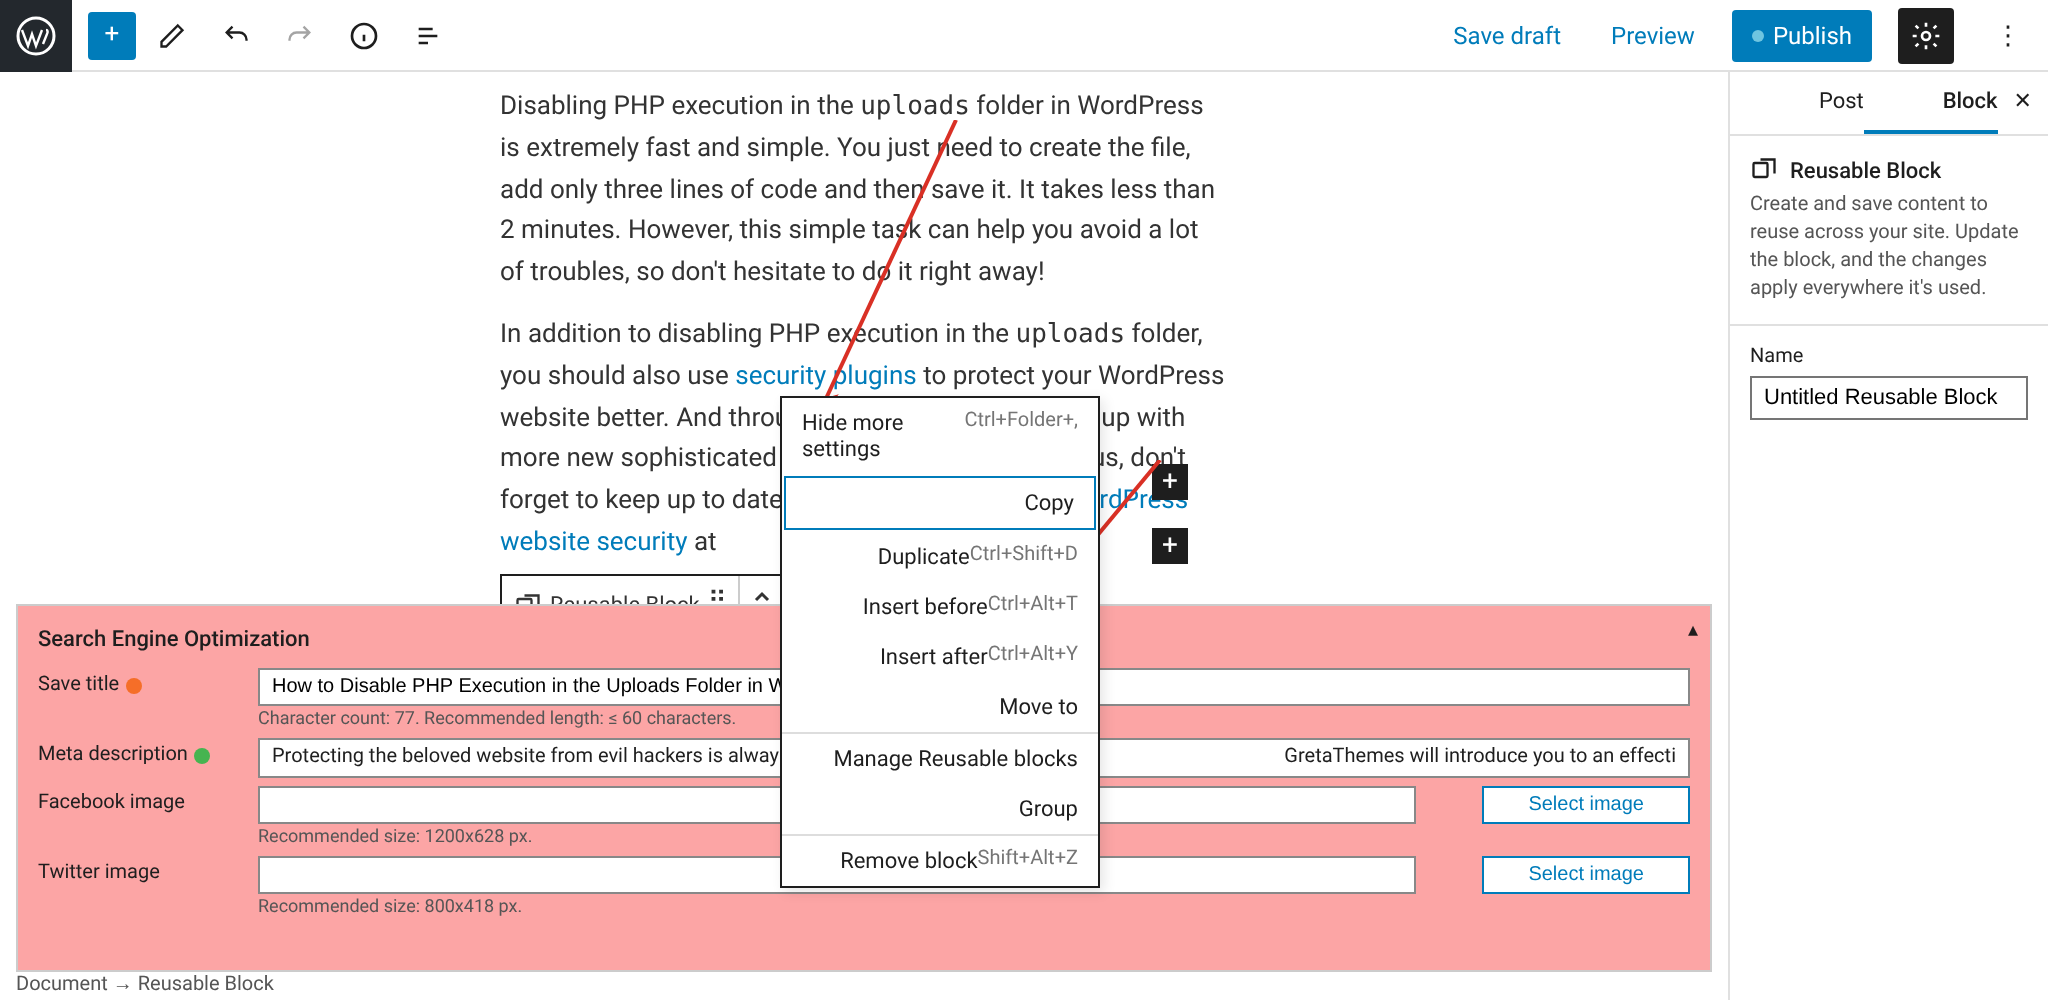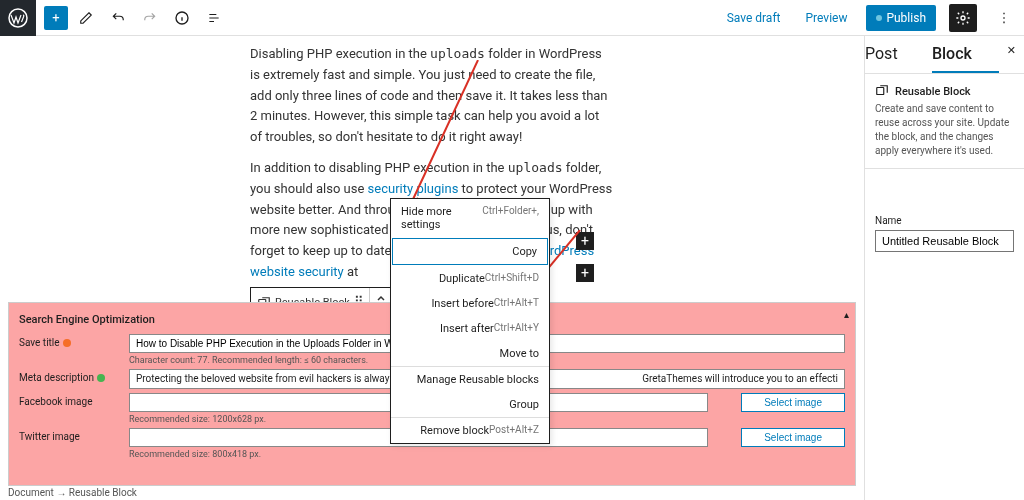--- a/index.html
+++ b/index.html
@@ -13,27 +13,27 @@
 .topbar-right { margin-left: auto; display: flex; align-items: center; gap: 13px; padding-right: 6px; }
 .link-btn { color: #007cba; font-size: 12px; cursor: pointer; padding: 4px 6px; }
 .publish-btn { background: #007cba; color: #fff; font-size: 12px; padding: 6px 10px; border-radius: 2px; cursor: pointer; display: flex; align-items: center; gap: 4px; }
 .publish-btn::before { content: ""; width: 6px; height: 6px; border-radius: 50%; background: #6fc5e0; }
 .icon-btn { width: 28px; height: 28px; display: flex; align-items: center; justify-content: center; cursor: pointer; }
 .icon-btn.dark { background: #1e1e1e; color: #fff; border-radius: 2px; }
 
 .main { position: absolute; top: 36px; left: 0; right: 160px; bottom: 0; overflow: hidden; }
 .sidebar { position: absolute; top: 36px; right: 0; width: 160px; bottom: 0; border-left: 1px solid #e0e0e0; background: #fff; font-size: 11px; }
 .sb-tabs { display: flex; border-bottom: 1px solid #e0e0e0; }
-.sb-tab { flex: 1; padding: 8px 0; text-align: left; font-size: 16px; cursor: pointer; }
+.sb-tab { flex: 1; padding: 8px 0; text-align: right; font-size: 11px; cursor: pointer; }
 .sb-tab.active { border-bottom: 2px solid #007cba; font-weight: 500; }
 .sb-close { padding: 8px; cursor: pointer; }
 .sb-section { padding: 10px; border-bottom: 1px solid #e0e0e0; }
 .sb-title { display: flex; align-items: center; gap: 6px; font-weight: 500; margin-bottom: 4px; }
 .sb-desc { font-size: 10px; color: #555; line-height: 1.4; }
-.sb-label { font-size: 10px; margin-bottom: 4px; display: block; margin-top: 36px; }
+.sb-label { font-size: 10px; margin-bottom: 4px; display: block; }
 .sb-input { width: 100%; border: 1px solid #757575; padding: 4px 6px; font-size: 11px; }
 
 .content { padding: 8px 250px 0 250px; font-size: 13px; line-height: 1.6; color: #333; position: relative; }
 .content code { font-family: Menlo, monospace; }
 .content a { color: #007cba; text-decoration: none; }
 .block-toolbar { display: inline-flex; border: 1px solid #1e1e1e; background: #fff; height: 32px; align-items: center; margin-top: 4px; }
 .bt-seg { display: flex; align-items: center; border-right: 1px solid #ccc; height: 100%; padding: 0 6px; gap: 4px; }
 .bt-seg:last-child { border-right: 1px solid #1e1e1e; }
 .bt-label { font-size: 11px; }
 .add-btn { width: 18px; height: 18px; background: #1e1e1e; color: #fff; display: flex; align-items: center; justify-content: center; font-size: 14px; position: absolute; right: 270px; cursor: pointer; }
@@ -175,21 +175,21 @@
       <span>Move to</span>
     </div>
   <div class="dd-item sep">
       <span>Manage Reusable blocks</span>
     </div>
   <div class="dd-item">
       <span>Group</span>
     </div>
   <div class="dd-item sep">
       <span>Remove block</span>
-      <span class="dd-shortcut">Post+Alt+Z</span>
+      <span class="dd-shortcut">Shift+Alt+Z</span>
     </div>
 </div>
 
 <div class="seo-panel">
   <div class="seo-title">Search Engine Optimization</div>
   <span class="caret">▴</span>
   <div class="seo-row">
     <div class="seo-lbl">
         <span>Save title</span>
         <span class="dot orange"></span>

